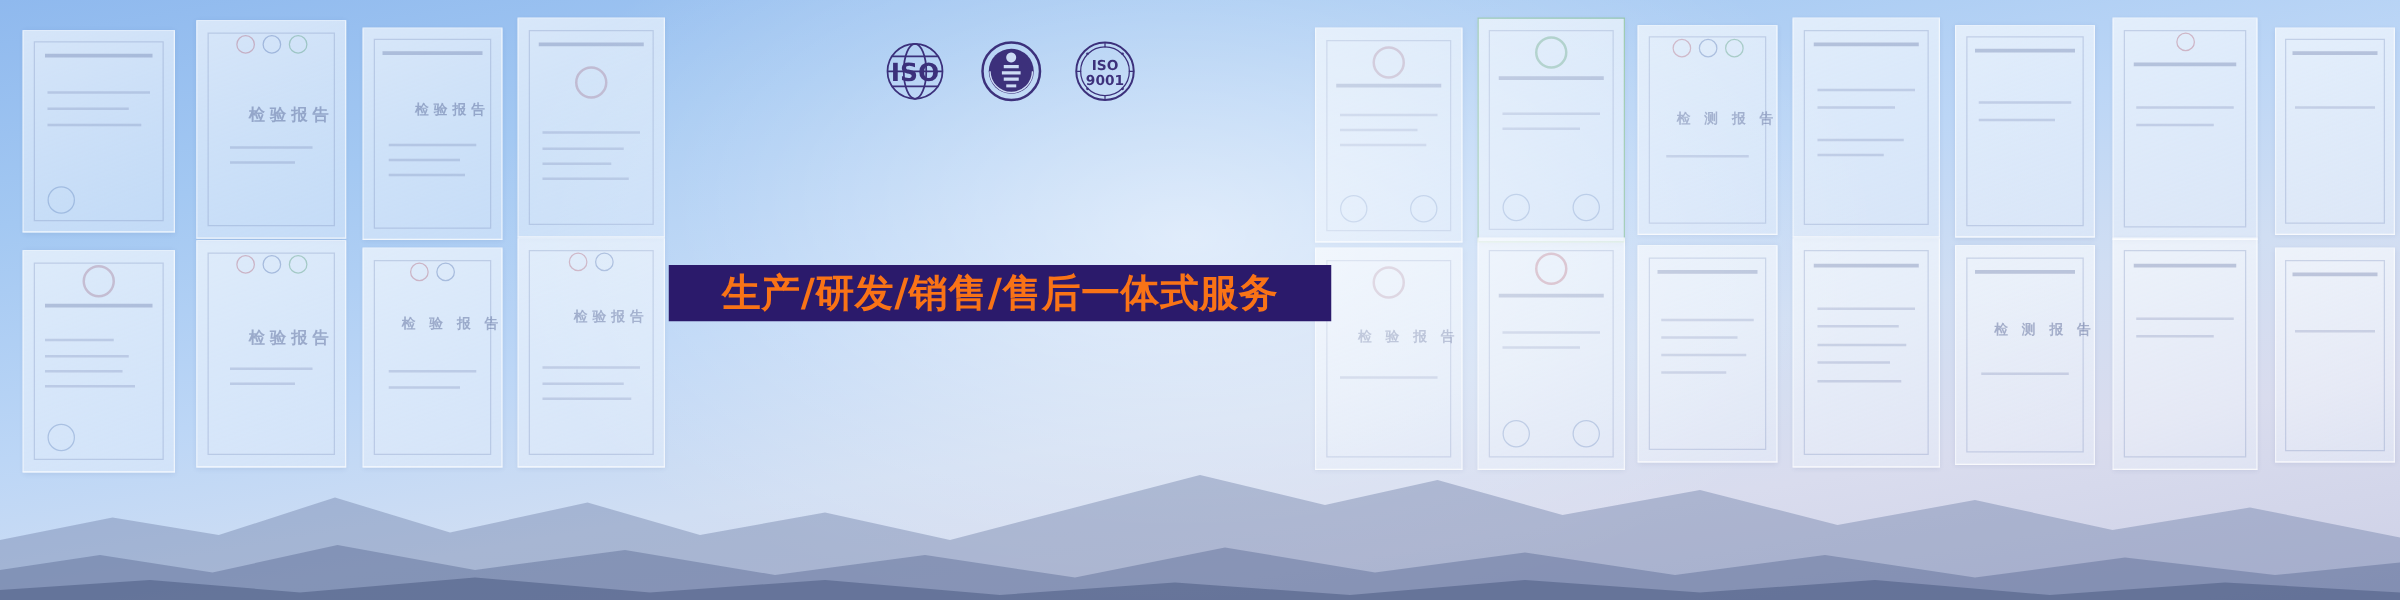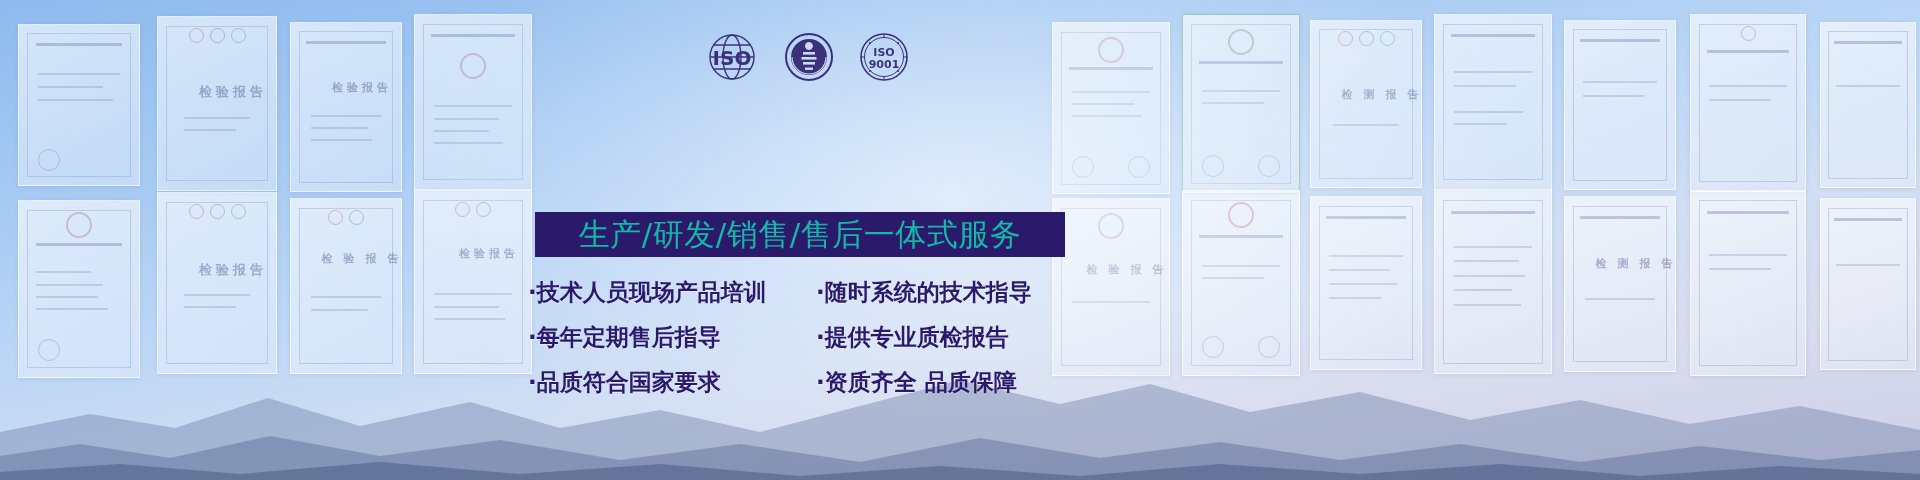--- a/index.html
+++ b/index.html
@@ -93,22 +93,22 @@
     font-family:"DejaVu Sans","Liberation Sans",sans-serif;
     text-shadow:0 1px 0 rgba(255,255,255,.30);
   }
   .subband {
     position:absolute; left:21px; top:186px;
     width:530px; height:45px;
     background:#2b1a6b;
     display:flex; align-items:center; justify-content:center;
   }
   .subband span {
-    color:#14b8a6;
-    font-size:31px; font-weight:normal; letter-spacing:.5px;
+    color:#f97316;
+    font-size:31px; font-weight:bold; letter-spacing:.5px;
     white-space:nowrap;
     font-family:"DejaVu Sans","Liberation Sans",sans-serif;
   }
   .bullets {
     position:absolute; left:14px; top:244px; width:545px;
   }
   .brow { display:flex; height:45px; align-items:center; }
   .bcell {
     font-size:23px; font-weight:bold; color:#2b1a6b;
     white-space:nowrap;
@@ -367,29 +367,15 @@
         <text x="26" y="36" text-anchor="middle" font-family="DejaVu Sans, sans-serif" font-size="11" font-weight="bold" fill="#2b1a6b">9001</text>
       </svg>
 
     </div>
 
 
     <div class="subband">
       <span>生产/研发/销售/售后一体式服务</span>
     </div>
 
-    <div class="bullets">
-      <div class="brow">
-        <div class="bcell c1">·技术人员现场产品培训</div>
-        <div class="bcell c2">·随时系统的技术指导</div>
-      </div>
-      <div class="brow">
-        <div class="bcell c1">·每年定期售后指导</div>
-        <div class="bcell c2">·提供专业质检报告</div>
-      </div>
-      <div class="brow">
-        <div class="bcell c1">·品质符合国家要求</div>
-        <div class="bcell c2">·资质齐全 品质保障</div>
-      </div>
-    </div>
 
   </div>
 </div>
 
 </body></html>

